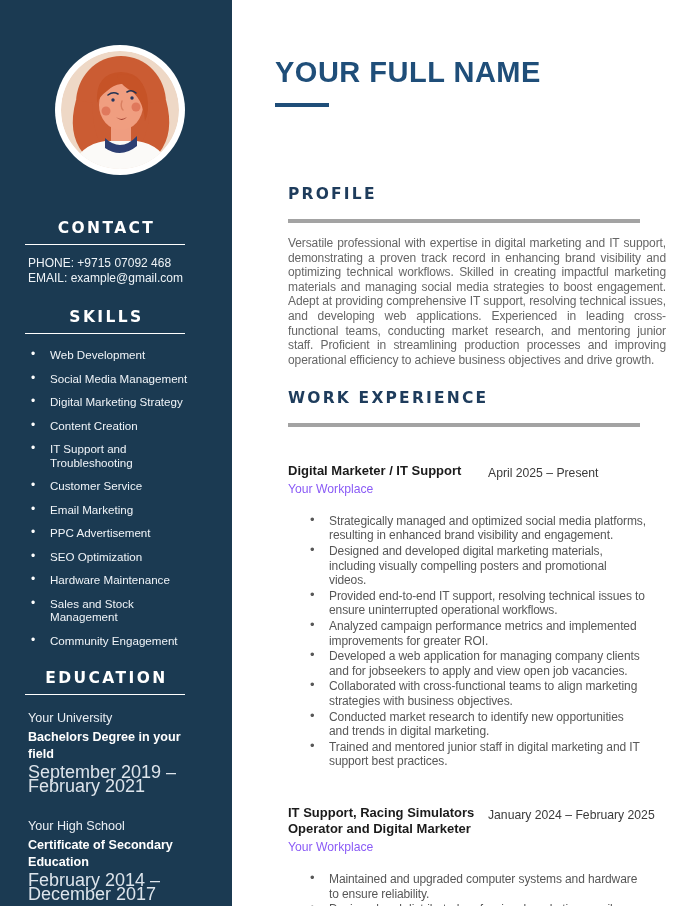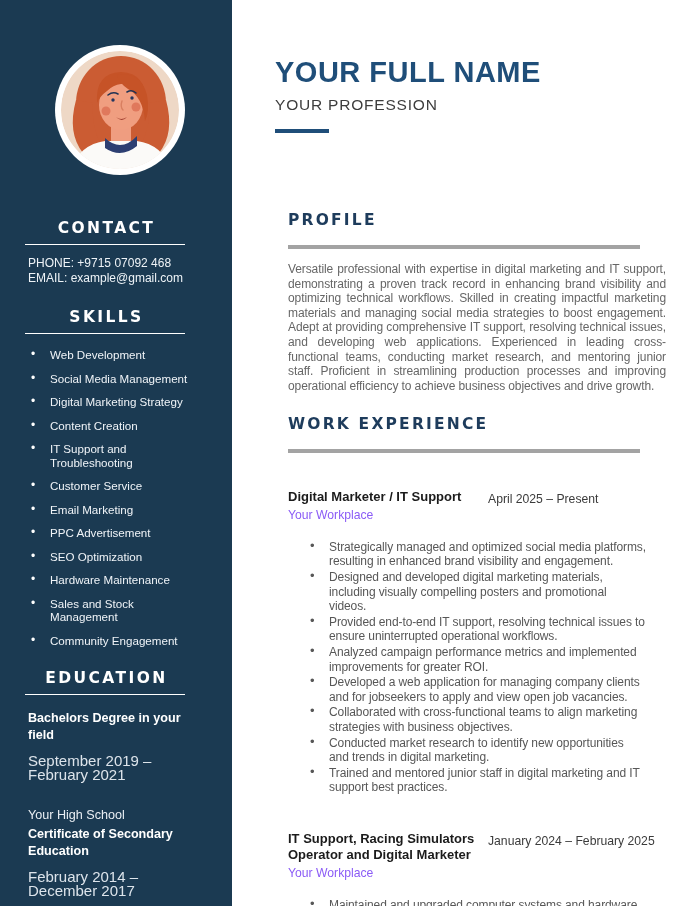--- a/index.html
+++ b/index.html
@@ -39,21 +39,21 @@
     position:relative;padding-left:22px;margin-bottom:10px;
     font-size:11.6px;line-height:13.5px;color:#f0f4f8;
   }
   .skills-list li::before{
     content:"•";position:absolute;left:3px;top:0;color:#ffffff;font-size:12px;
   }
   .edu-entry{margin-top:15px;}
   .edu-entry + .edu-entry{margin-top:25px;}
   .edu-school{font-size:12.6px;line-height:16px;color:#e9eef3;}
   .edu-degree{font-weight:bold;font-size:12.6px;line-height:17px;color:#ffffff;margin-top:3px;}
-  .edu-dates{font-size:15px;line-height:14px;color:#dde4eb;margin-top:10px;}
+  .edu-dates{font-size:18px;line-height:14px;color:#dde4eb;margin-top:2px;}
   
   .main{
     position:absolute;left:232px;top:0;width:468px;height:906px;
     padding:56px 30px 0 56px;
   }
   .name{
     margin-left:-13px;
     font-weight:bold;font-size:29px;line-height:32px;letter-spacing:0.5px;
     color:var(--accent-blue,#1f4e79);
   }
@@ -174,41 +174,41 @@
 
         <li>Sales and Stock Management</li>
 
         <li>Community Engagement</li>
       </ul>
   </section>
 
   <section class="side-section">
     <h2 class="side-title">EDUCATION</h2>
     <div class="edu-entry">
+      <div class="edu-school">Your University</div>
       <div class="edu-degree">Bachelors Degree in your field</div>
       <div class="edu-dates">September 2019 – February 2021</div>
     </div>
     <div class="edu-entry">
       <div class="edu-school">Your High School</div>
       <div class="edu-degree">Certificate of Secondary Education</div>
       <div class="edu-dates">February 2014 – December 2017</div>
     </div>
   </section>
 
   <section class="side-section">
     <h2 class="side-title">REFEREES</h2>
 
   </section>
 
 </aside>
 
 <main class="main">
 
   <h1 class="name">YOUR FULL NAME</h1>
-  <div class="profession">YOUR PROFESSION</div>
   <div class="accent-bar"></div>
 
   <section class="section">
     <h2 class="sec-title">PROFILE</h2>
     <p class="profile-text">Versatile professional with expertise in digital marketing and IT support, demonstrating a proven track record in enhancing brand visibility and optimizing technical workflows. Skilled in creating impactful marketing materials and managing social media strategies to boost engagement. Adept at providing comprehensive IT support, resolving technical issues, and developing web applications. Experienced in leading cross-functional teams, conducting market research, and mentoring junior staff. Proficient in streamlining production processes and improving operational efficiency to achieve business objectives and drive growth.</p>
   </section>
 
   <section class="section work">
     <h2 class="sec-title">WORK EXPERIENCE</h2>
 

